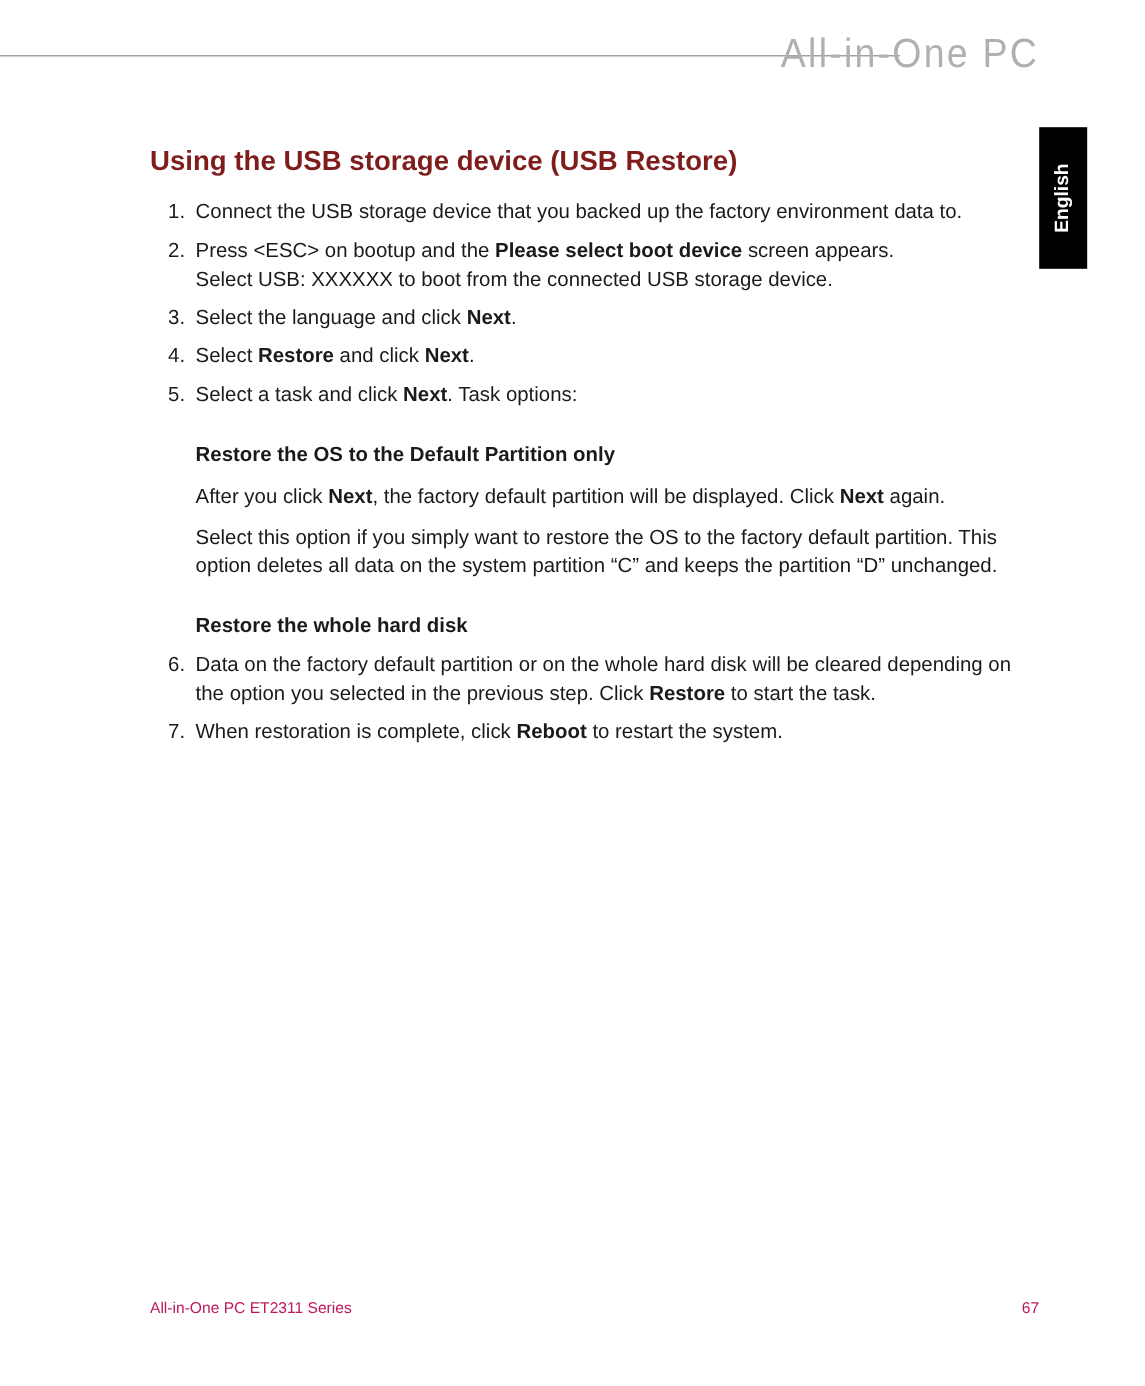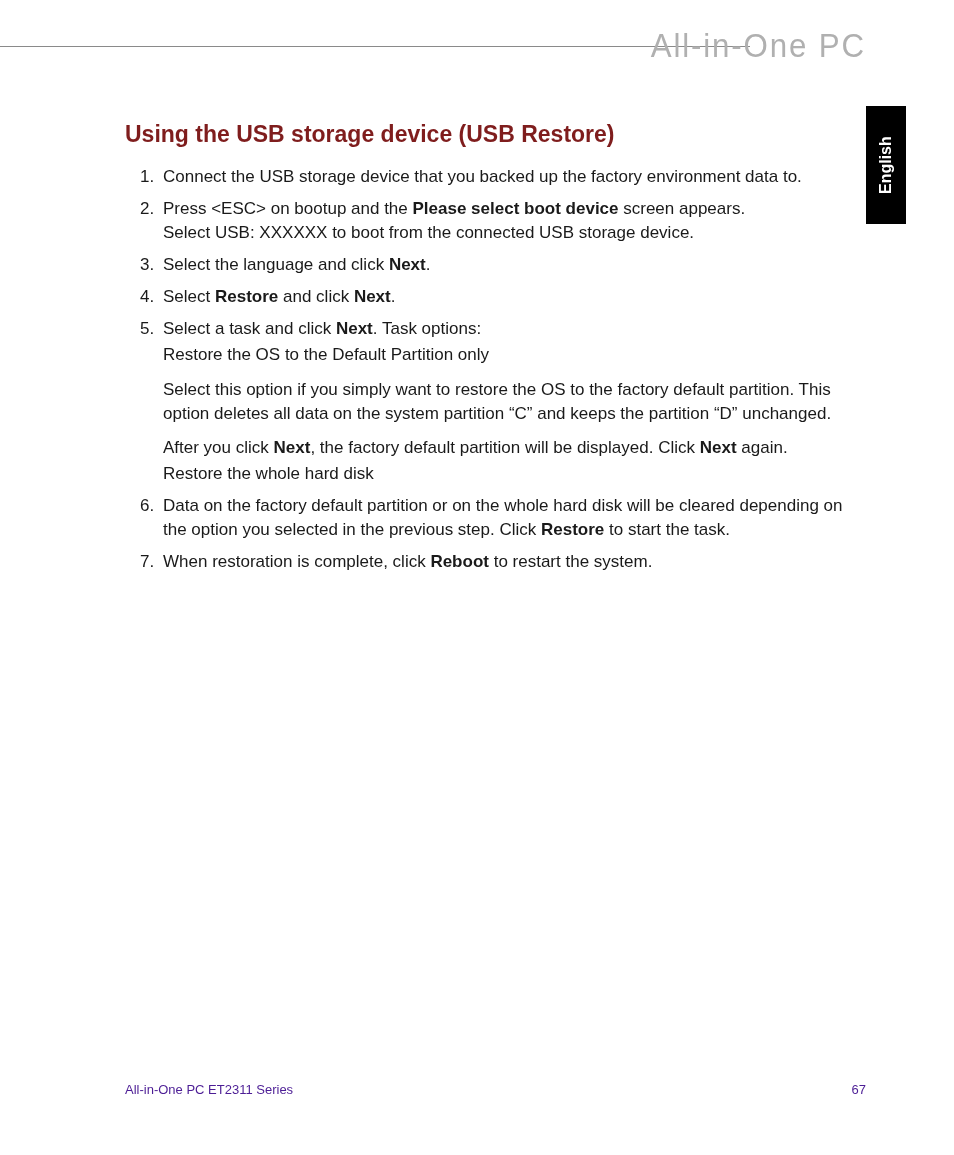--- a/index.html
+++ b/index.html
@@ -78,32 +78,32 @@
   ol.steps > li {
     padding: 4px 0 4px 4px;
   }
   ol.steps > li::marker {
     font-weight: 400;
   }
   .sub {
     margin-top: 10px;
   }
   .subhead {
-    font-weight: 400;
-    margin-top: 2px;
+    font-weight: 700;
+    margin-top: 26px;
   }
   .bold { font-weight: 700; }
   .footer {
     position: absolute;
     left: 125px;
     right: 40px;
     bottom: 58px;
     display: flex;
     justify-content: space-between;
-    color: #4c1d95;
+    color: #be185d;
     font-size: 13px;
   }
 </style>
 </head>
 <body>
 
 <div class="page">
   <div class="top-rule"></div>
   <div class="brand">All-in-One PC</div>
   <div class="lang-tab">English</div>
@@ -126,24 +126,24 @@
       </li>
 
       <li>
         <span>Select </span><span class="bold">Restore</span><span> and click </span><span class="bold">Next</span><span>.</span>
       </li>
 
       <li>
         <span>Select a task and click </span><span class="bold">Next</span><span>. Task options:</span>
 
         <div class="subhead">Restore the OS to the Default Partition only</div>
-        <div class="sub">Select this option if you simply want to restore the OS to the factory default partition. This option deletes all data on the system partition “C” and keeps the partition “D” unchanged.</div>
         <div class="sub">
           <span>After you click </span><span class="bold">Next</span><span>, the factory default partition will be displayed. Click </span><span class="bold">Next</span><span> again.</span>
         </div>
+        <div class="sub">Select this option if you simply want to restore the OS to the factory default partition. This option deletes all data on the system partition “C” and keeps the partition “D” unchanged.</div>
 
         <div class="subhead">Restore the whole hard disk</div>
       </li>
 
       <li>
         <span>Data on the factory default partition or on the whole hard disk will be cleared depending on the option you selected in the previous step. Click </span><span class="bold">Restore</span><span> to start the task.</span>
       </li>
 
       <li>
         <span>When restoration is complete, click </span><span class="bold">Reboot</span><span> to restart the system.</span>

